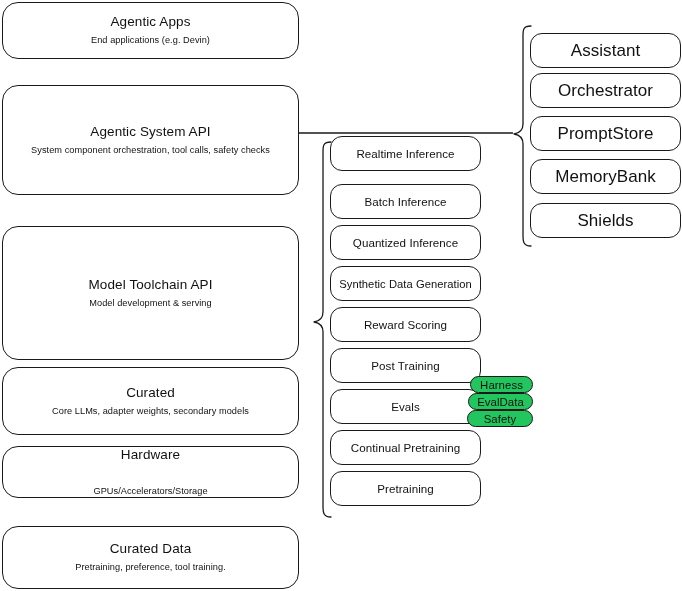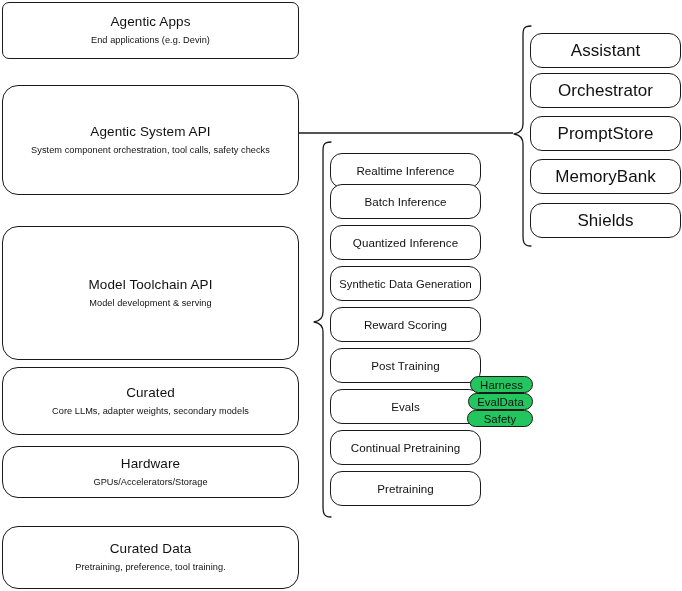--- a/index.html
+++ b/index.html
@@ -106,41 +106,41 @@
     position: absolute;
     pointer-events: none;
   }
   .brace svg, .connector svg { display: block; }
 </style>
 </head>
 <body>
 
 <div id="canvas">
 
-  <div class="box layer-box" style="top:2px;height:57px;border-radius:7px;">
+  <div class="box layer-box" style="top:2px;height:57px;">
     <div class="layer-title">Agentic Apps</div>
     <div class="layer-sub">End applications (e.g. Devin)</div>
   </div>
 
   <div class="box layer-box" style="top:85px;height:110px;">
     <div class="layer-title">Agentic System API</div>
     <div class="layer-sub">System component orchestration, tool calls, safety checks</div>
   </div>
 
   <div class="box layer-box" style="top:226px;height:134px;">
     <div class="layer-title">Model Toolchain API</div>
     <div class="layer-sub">Model development &amp; serving</div>
   </div>
 
   <div class="box layer-box" style="top:367px;height:68px;">
     <div class="layer-title">Curated</div>
     <div class="layer-sub">Core LLMs, adapter weights, secondary models</div>
   </div>
 
-  <div class="box layer-box" style="top:446px;height:52px;">
+  <div class="box layer-box" style="top:446px;height:52px;justify-content:space-between;">
     <div class="layer-title">Hardware</div>
     <div class="layer-sub">GPUs/Accelerators/Storage</div>
   </div>
 
   <div class="box layer-box" style="top:526px;height:63px;">
     <div class="layer-title">Curated Data</div>
     <div class="layer-sub">Pretraining, preference, tool training.</div>
   </div>
 
   <div class="connector" style="left:298px;top:126px;width:216px;height:14px;">
@@ -154,21 +154,21 @@
       <path d="M19 2
                C11 2 11 6 11 12
                L11 172
                C11 178 8 181 2 182
                C8 183 11 186 11 192
                L11 366
                C11 372 11 377 19 377" stroke="#1a1a1a" stroke-width="1.3" fill="none" stroke-linecap="round" stroke-linejoin="round"></path>
     </svg>
   </div>
 
-  <div class="box mid-box" style="top:153px;">
+  <div class="box mid-box" style="top:136px;">
     <div class="mid-label">Realtime Inference</div>
   </div>
   <div class="box mid-box" style="top:184px;">
     <div class="mid-label">Batch Inference</div>
   </div>
   <div class="box mid-box" style="top:225px;">
     <div class="mid-label">Quantized Inference</div>
   </div>
   <div class="box mid-box" style="top:266px;">
     <div class="mid-label" style="font-size:11.2px;">Synthetic Data Generation</div>

